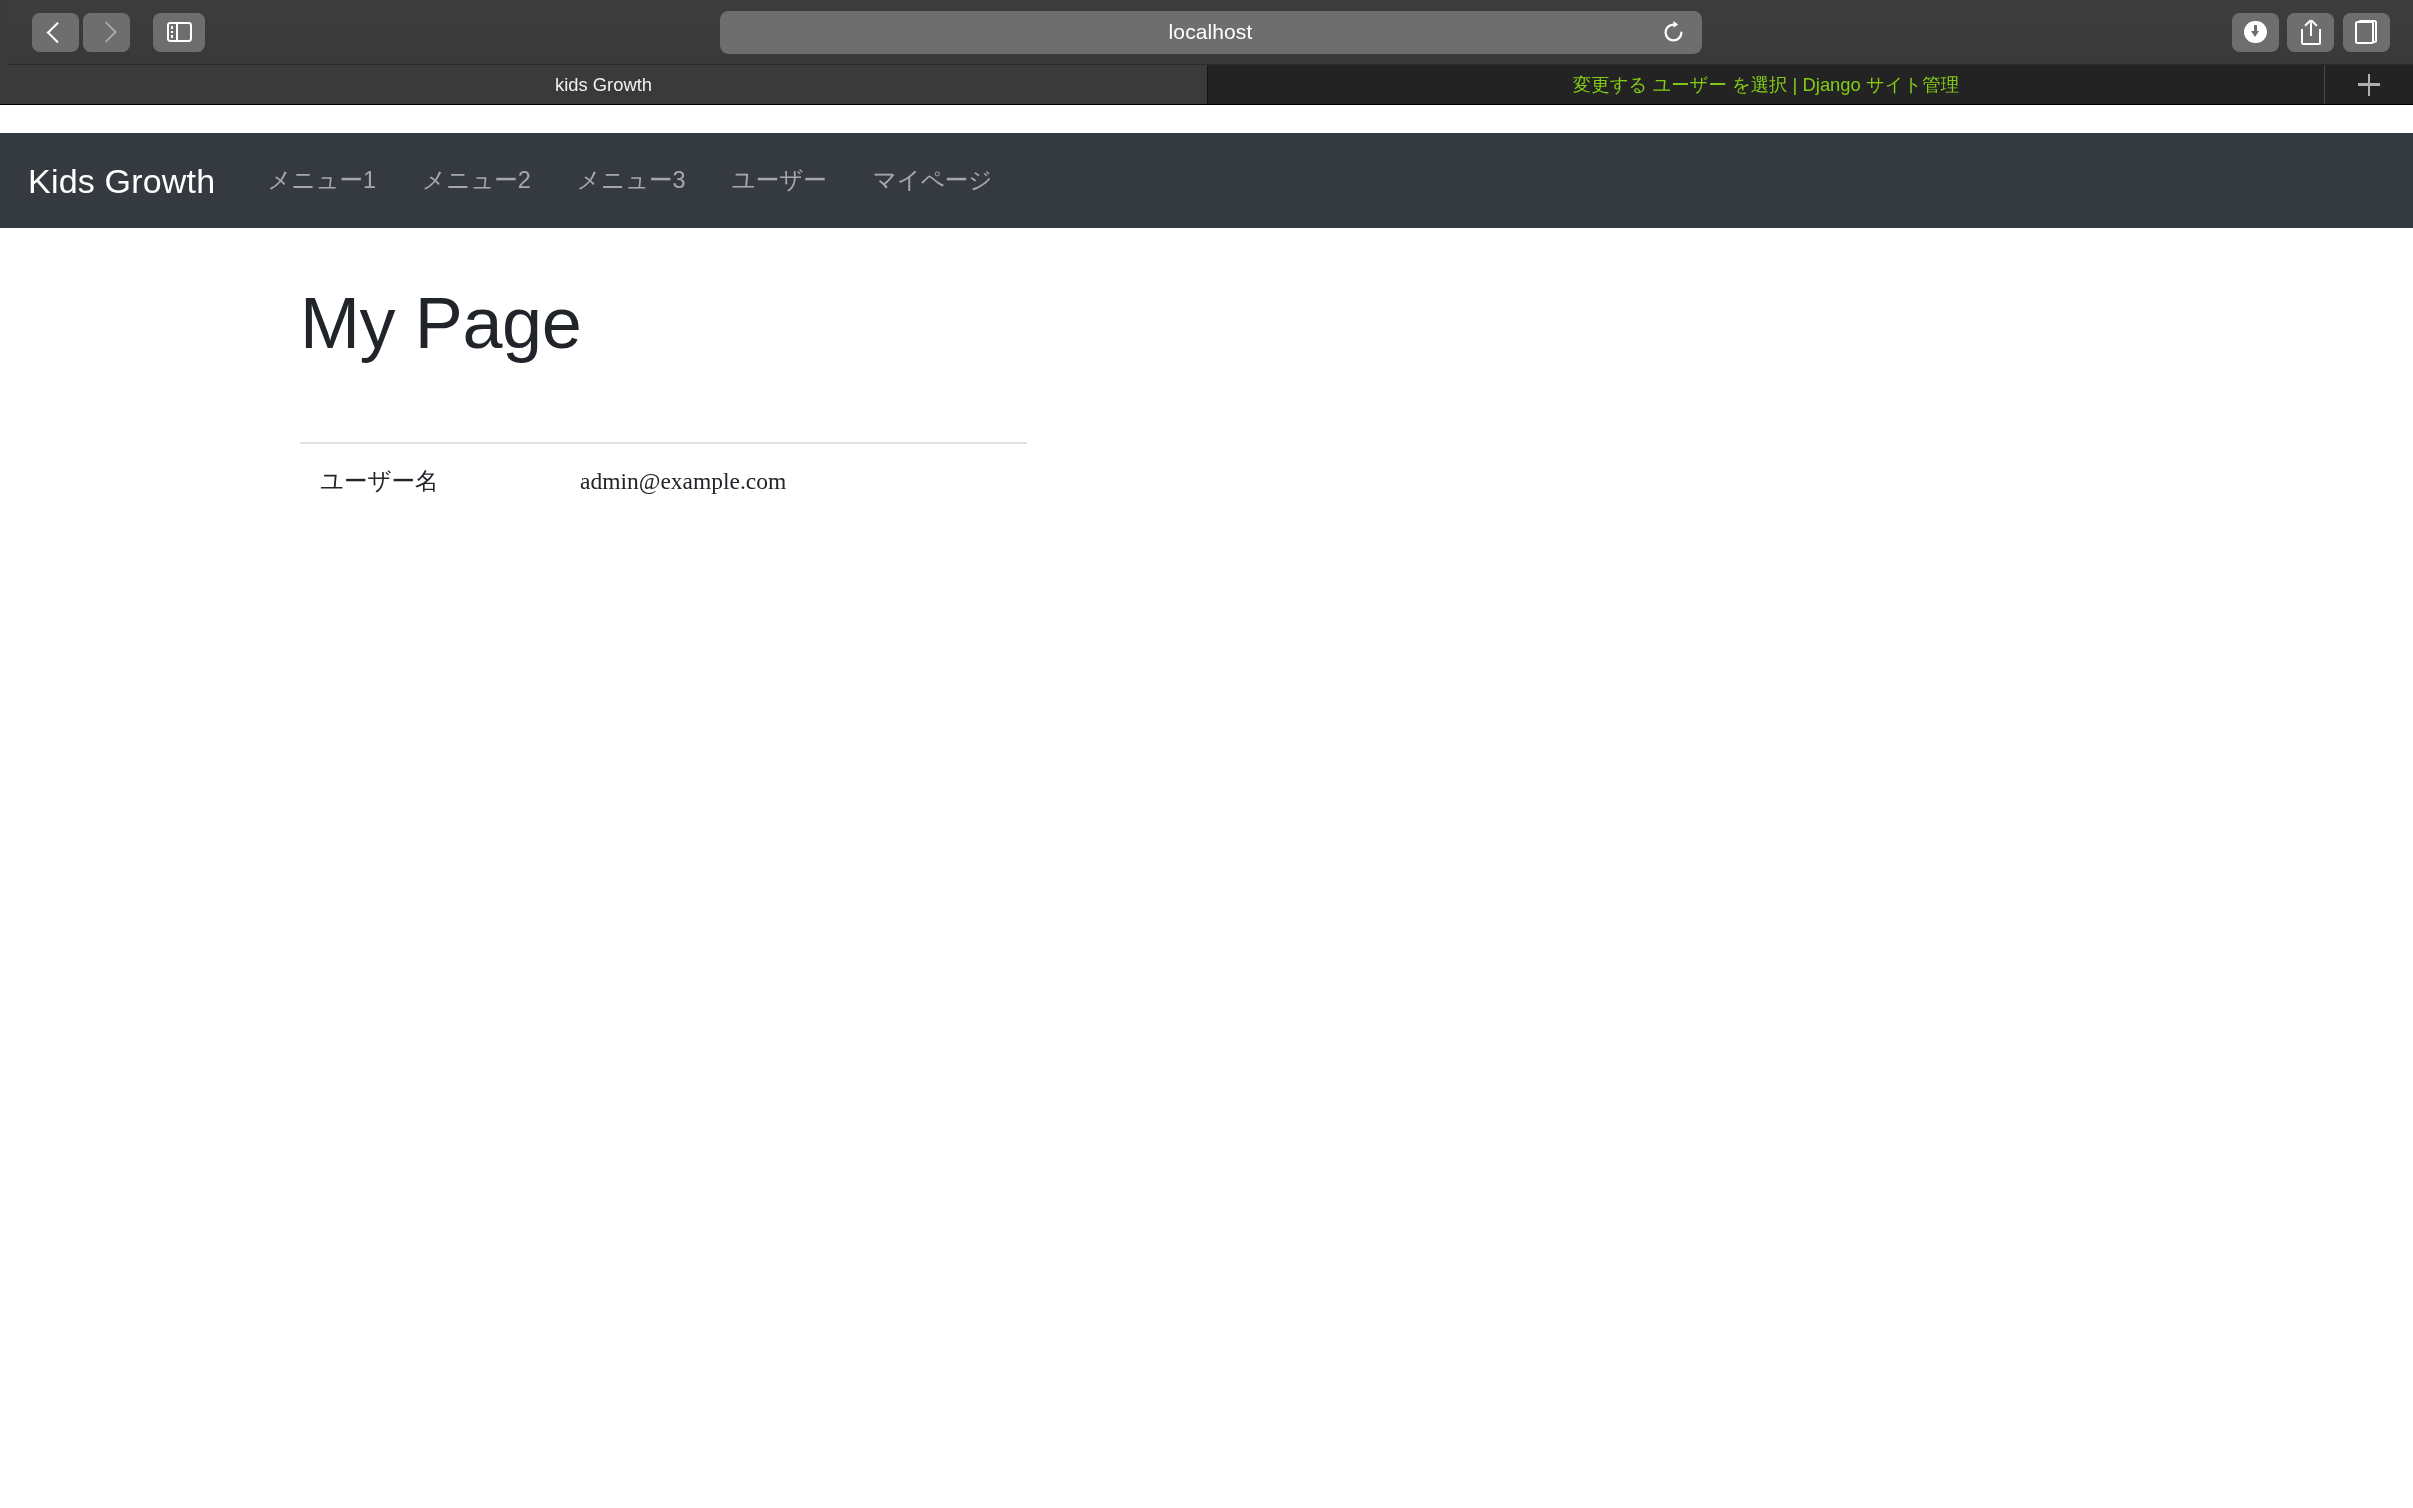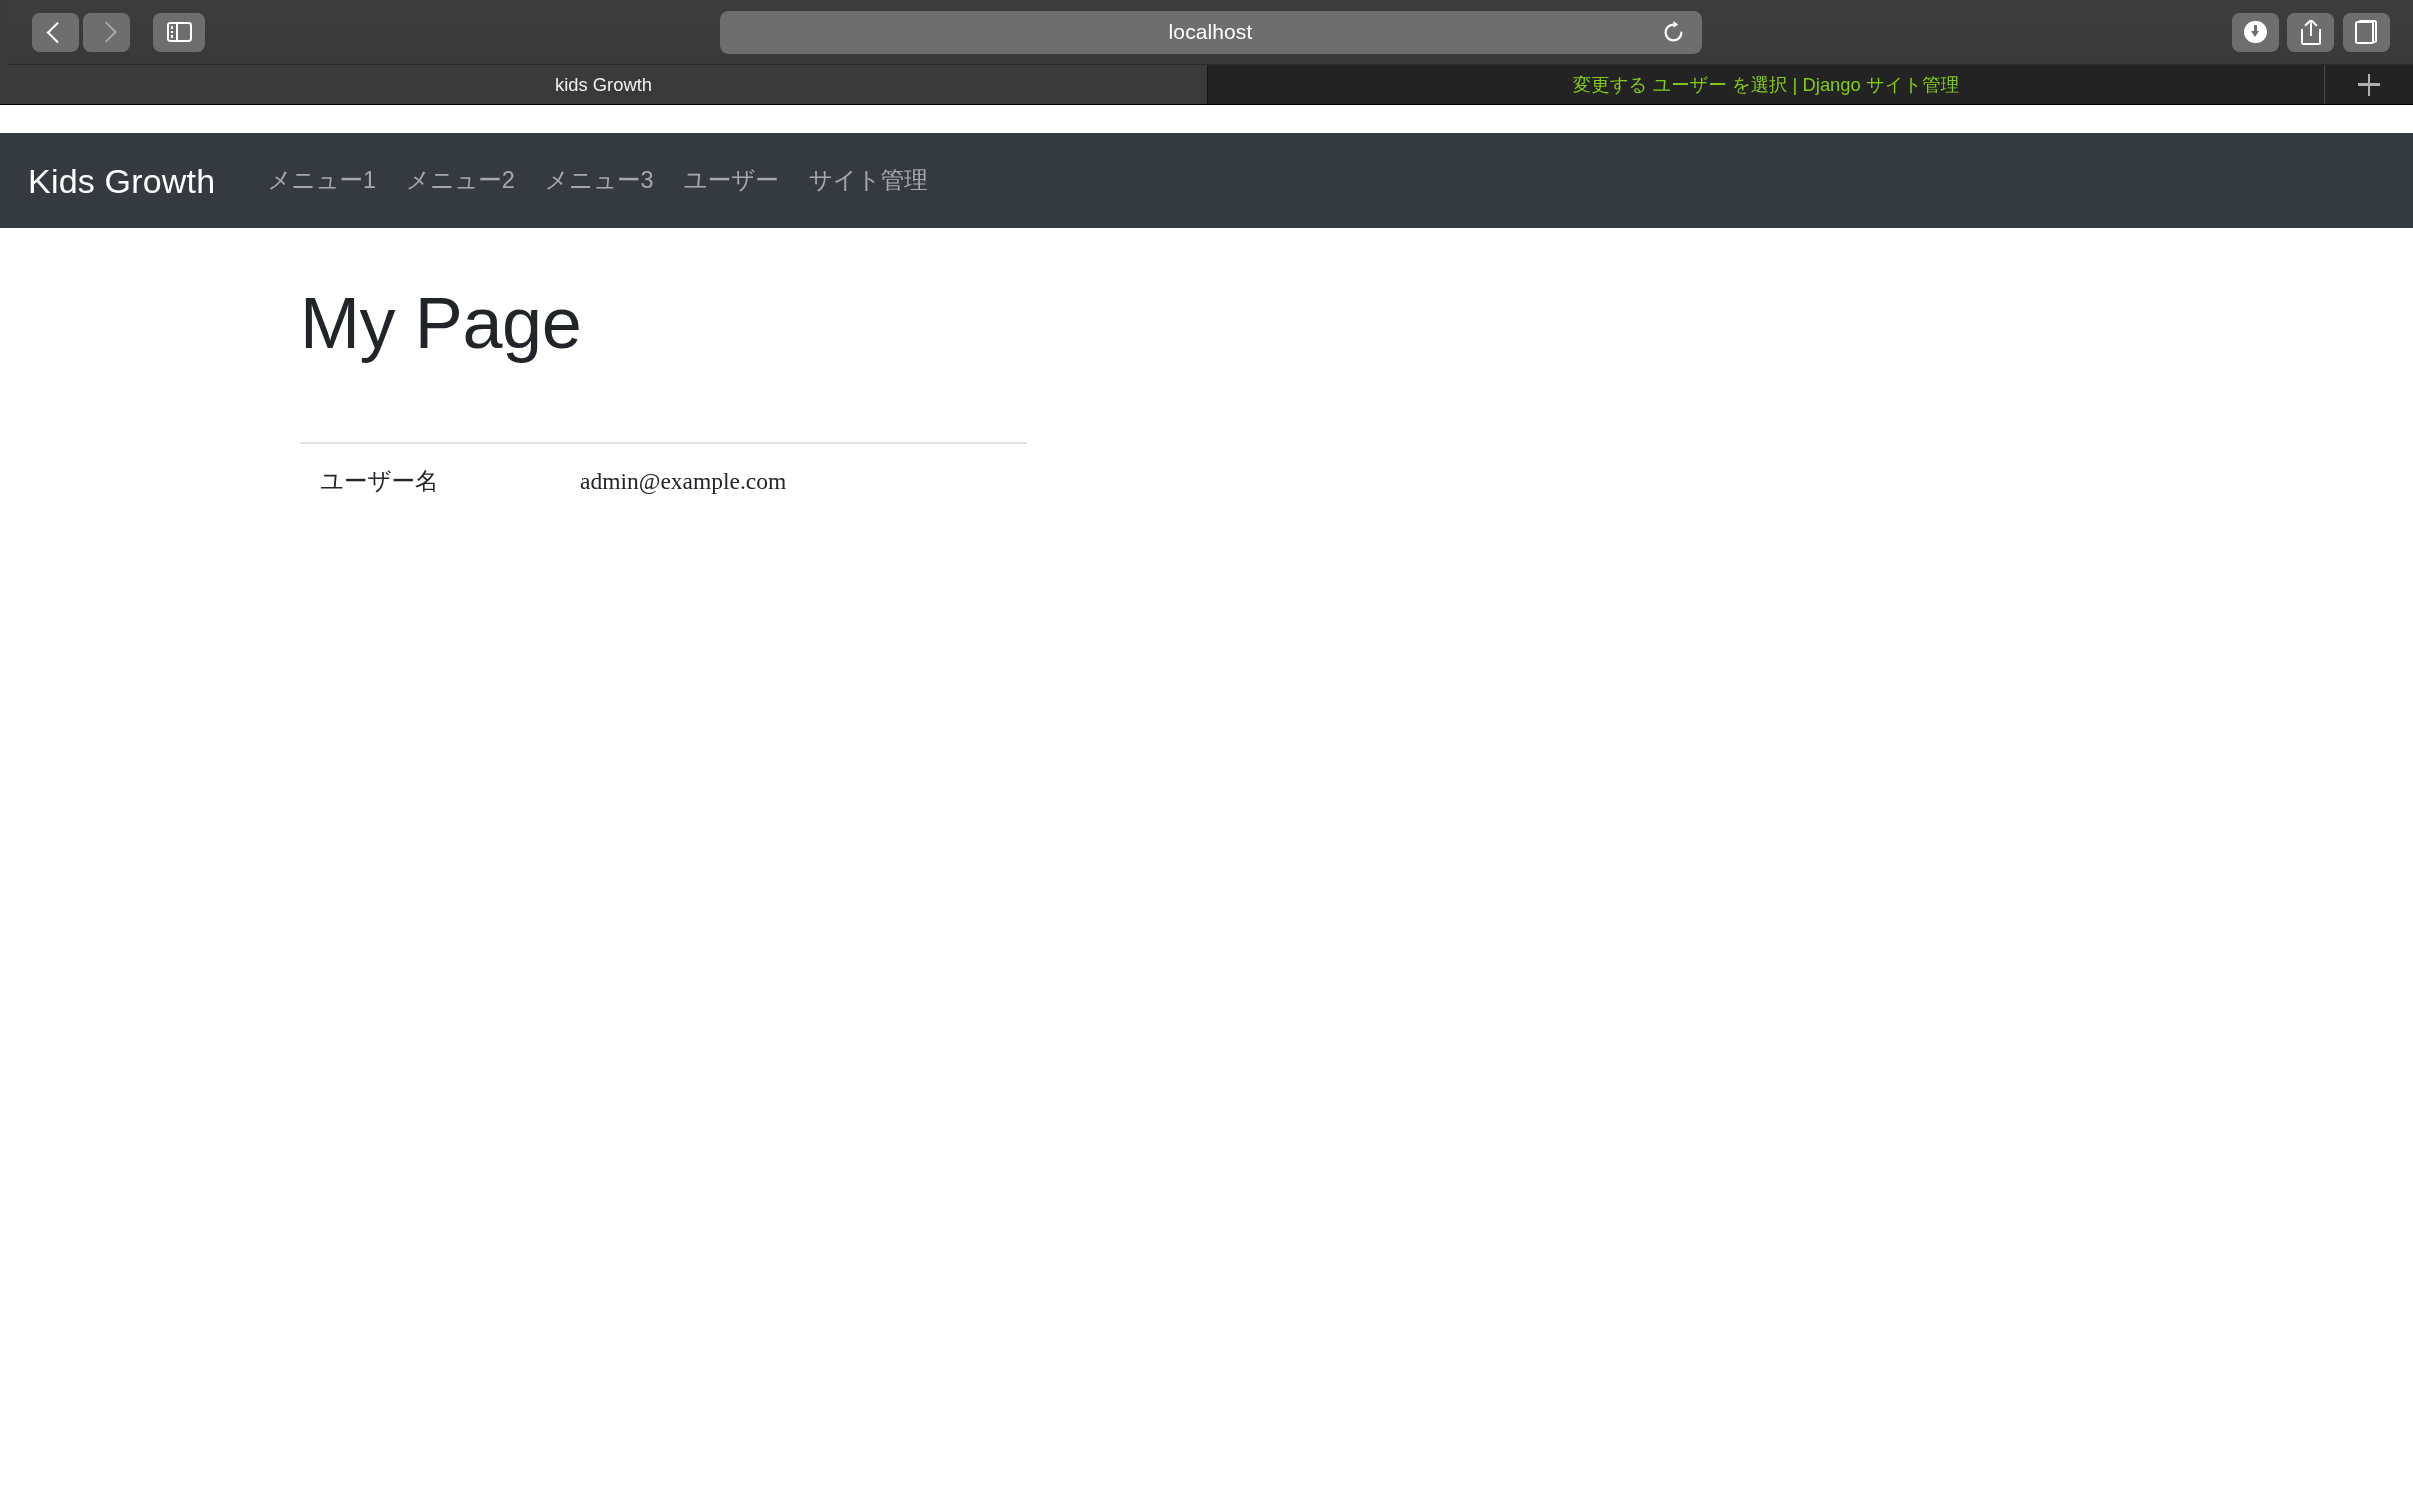--- a/index.html
+++ b/index.html
@@ -253,21 +253,21 @@
     font-size: 34px;
     font-weight: 400;
     letter-spacing: 0.2px;
     cursor: pointer;
     margin-right: 37px;
     line-height: 1;
   }
   #navbar-links {
     display: flex;
     align-items: center;
-    gap: 0px;
+    gap: 16px;
     list-style: none;
   }
   .nav-link {
     color: rgba(255,255,255,0.56);
     font-size: 23.5px;
     text-decoration: none;
     padding: 0 15px;
     cursor: pointer;
     line-height: 1;
     white-space: nowrap;
@@ -386,21 +386,21 @@
       <li>
         <a class="nav-link">メニュー2</a>
       </li>
       <li>
         <a class="nav-link">メニュー3</a>
       </li>
       <li>
         <a class="nav-link">ユーザー</a>
       </li>
       <li>
-        <a class="nav-link">サイト管理</a>
+        <a class="nav-link">マイページ</a>
       </li>
     </ul>
   </nav>
 
   <main id="content-area">
     <h1 id="page-heading">My Page</h1>
 
     <table id="info-table">
       <tbody>
         <tr>

